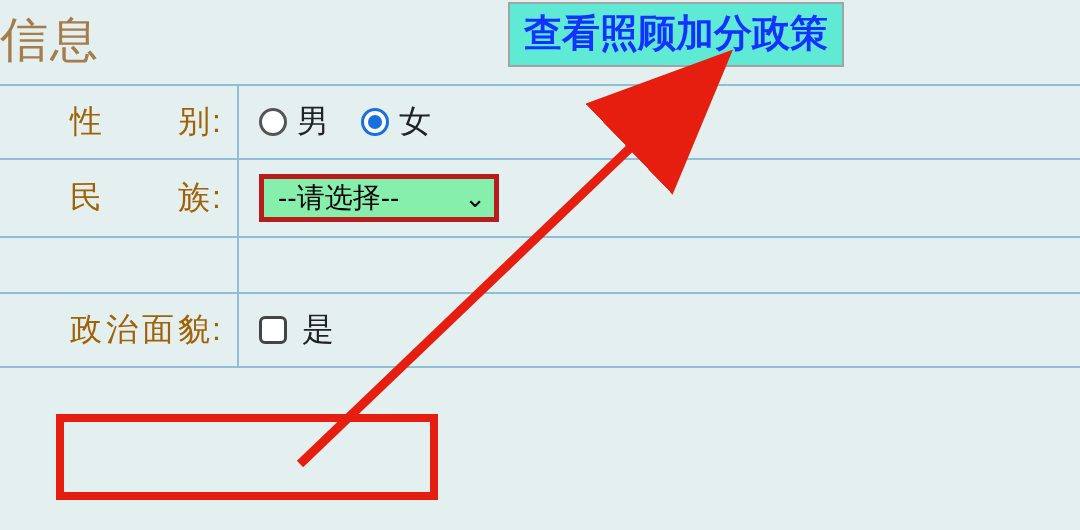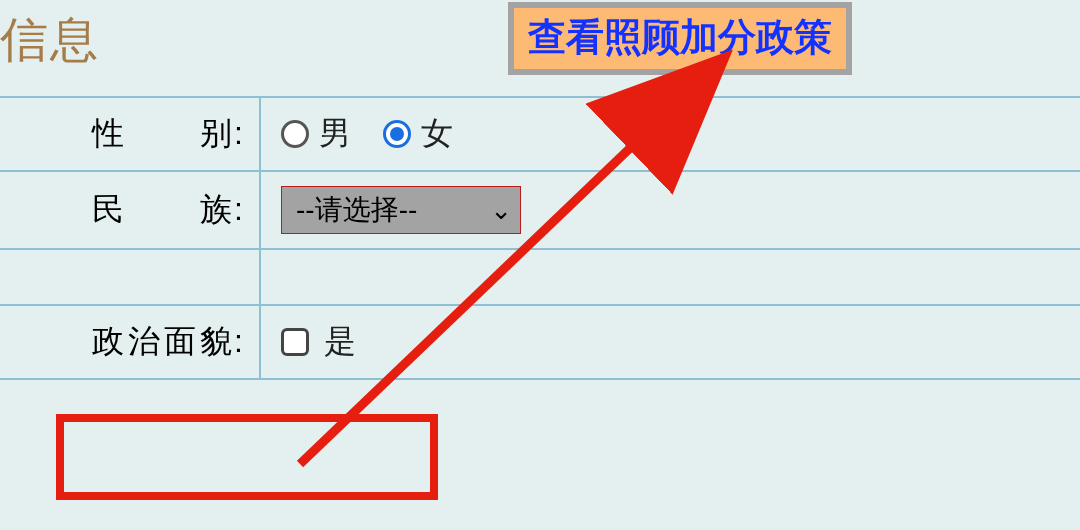--- a/index.html
+++ b/index.html
@@ -8,38 +8,38 @@
       background: #e4f0f0;
       width: 1080px;
       height: 530px;
       position: relative;
       overflow: hidden;
     }
     .section-title {
       font-size: 48px;
       color: #a67c4a;
       font-weight: normal;
-      padding: 8px 0 24px 0;
+      padding: 8px 0 12px 0;
       letter-spacing: 2px;
       border-radius: 27px;
     }
     .form-table {
       width: 100%;
       border-collapse: collapse;
     }
     .form-row {
       border-top: 2px solid #8fbfd4;
       border-bottom: 2px solid #8fbfd4;
     }
     .label-cell {
-      width: 260px;
+      width: 238px;
       padding: 14px 16px;
       text-align: right;
       font-size: 32px;
-      color: #000000;
+      color: #a16207;
       vertical-align: middle;
       border-right: 2px solid #8fbfd4;
     }
     .label-cell .jlabel {
       display: inline-block;
       text-align-last: justify;
       text-align: justify;
       width: 140px;
     }
     .colon { margin-left: 2px; }
@@ -63,22 +63,22 @@
       content: "";
       width: 14px; height: 14px;
       background: #1a6fe0;
       border-radius: 50%;
     }
     .radio-label { margin-right: 22px; color: #222; }
     .select-box {
       display: inline-flex;
       align-items: center;
       justify-content: space-between;
-      border: 1px solid #b91c1c;
-      background: #a3a3a3;
+      border: 5px solid #b91c1c;
+      background: #86efac;
       height: 48px;
       min-width: 240px;
       padding: 0 8px 0 14px;
       font-size: 28px;
       cursor: pointer;
     }
     .select-box .chev {
       font-size: 26px;
       margin-left: 20px;
     }
@@ -101,22 +101,22 @@
       width: 382px;
       height: 86px;
       border: 8px solid #e61e10;
       pointer-events: none;
       z-index: 20;
     }
     .policy-btn {
       position: absolute;
       top: 2px;
       left: 508px;
-      background: #fdba74;
-      border: 6px solid #a3a3a3;
+      background: #5eead4;
+      border: 2px solid #a3a3a3;
       color: #1432ff;
       font-weight: bold;
       font-size: 38px;
       padding: 4px 14px 6px 14px;
       cursor: pointer;
       z-index: 10;
     }
     .arrow-svg {
       position: absolute;
       left: 0; top: 0;

